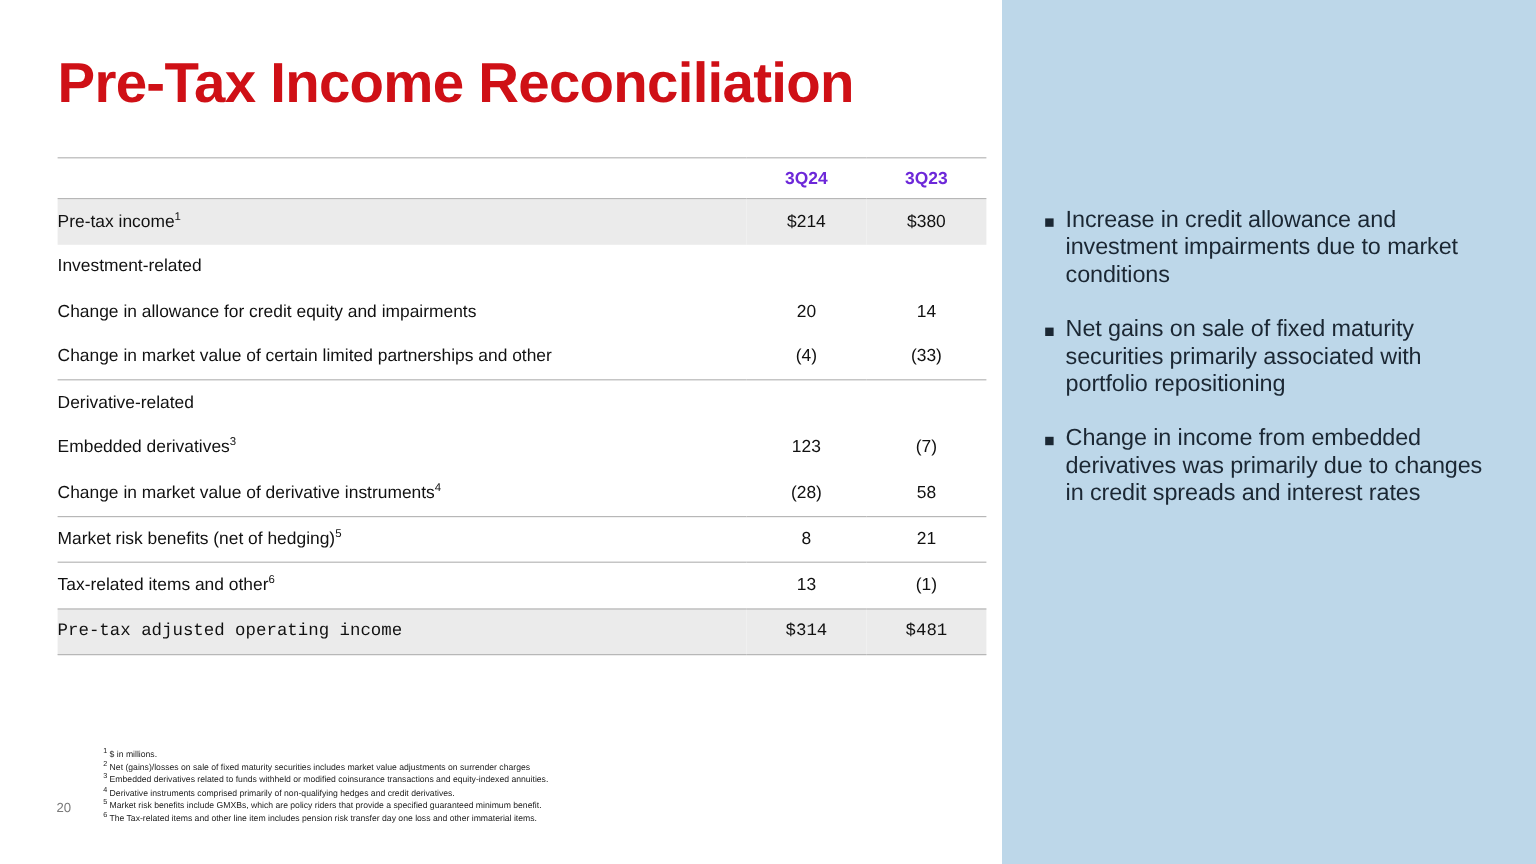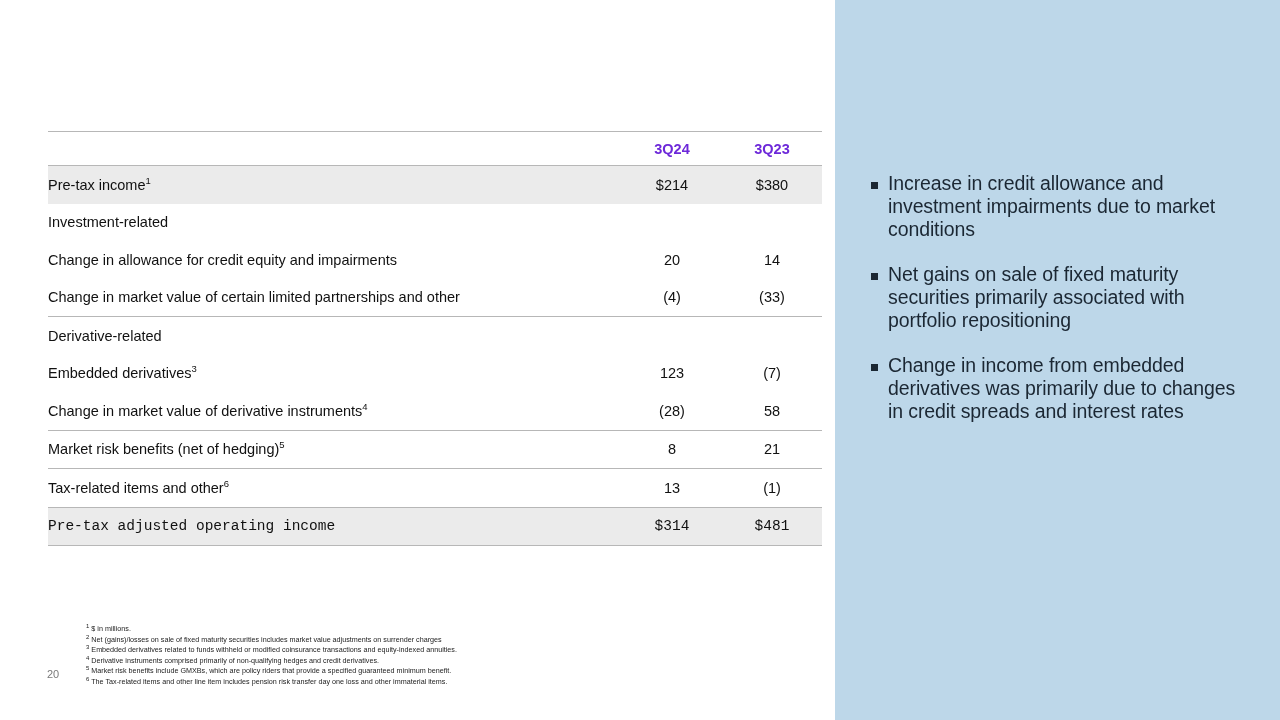--- a/index.html
+++ b/index.html
@@ -141,20 +141,21 @@
     top: 668px;
     font-size: 11px;
     color: #7a7a7a;
   }
 </style>
 </head>
 <body>
 
 <div id="slide">
 
+  <div id="title">Pre-Tax Income Reconciliation</div>
 
   <table id="recon-table">
     <thead>
       <tr class="thead-row">
         <th class="col-label"></th>
         <th class="col-num">3Q24</th>
         <th class="col-num">3Q23</th>
       </tr>
     </thead>
     <tbody id="table-body">

